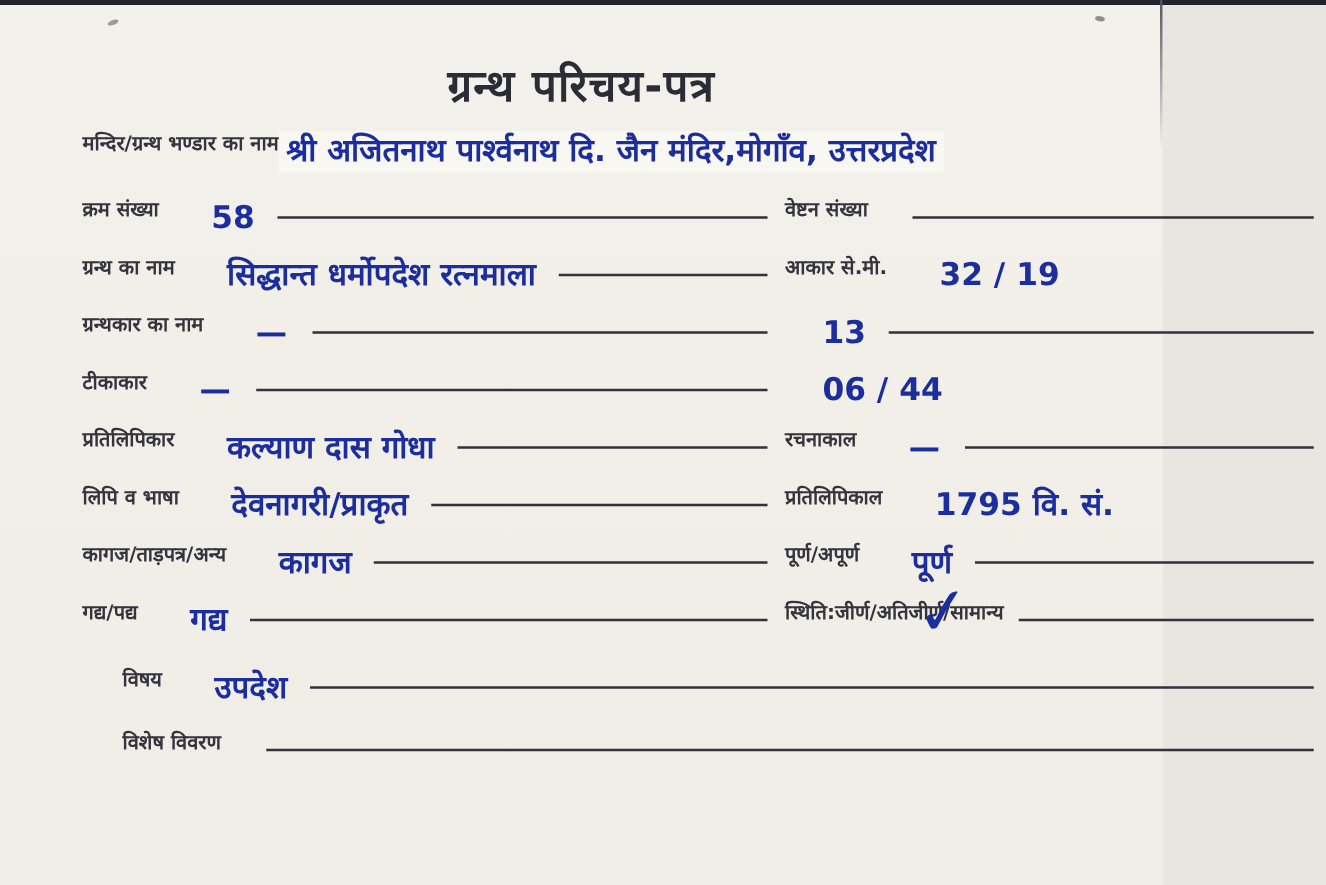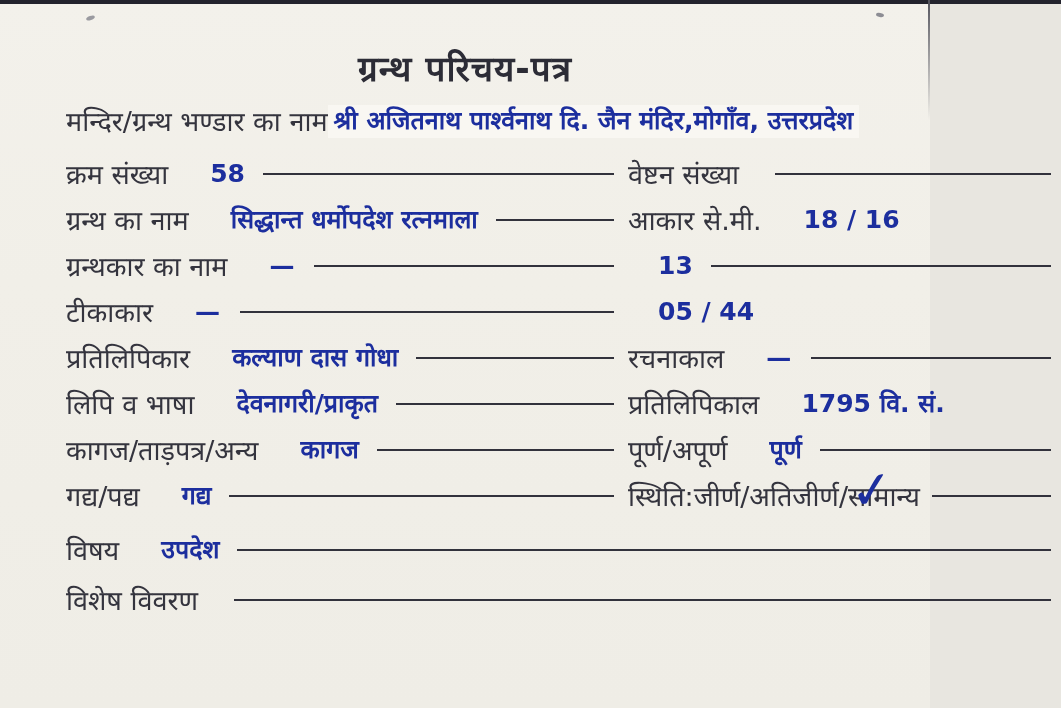--- a/index.html
+++ b/index.html
@@ -33,21 +33,21 @@
     position:absolute;top:44px;left:0;width:100%;
     text-align:center;
     font-size:35px;font-weight:700;color:#2c2c36;
     letter-spacing:1px;
   }
   .header-row{
     position:absolute;top:105px;left:66px;width:985px;
     display:flex;align-items:flex-start;white-space:nowrap;
   }
   .lbl{
-    font-size:27px;font-weight:400;color:#34343e;
+    font-size:16px;font-weight:700;color:#34343e;
     white-space:nowrap;line-height:1.25;
   }
   .val{
     font-size:25px;font-weight:700;color:#1c2e9e;
     white-space:nowrap;line-height:1.3;
     padding:0 6px;
   }
   .header-row .val{background:rgba(250,249,244,0.8);}
   .columns{
     position:absolute;top:158px;left:66px;width:985px;
@@ -65,21 +65,21 @@
   .rule{
     flex:1 1 auto;
     height:15px;
     border-bottom:2px solid #32323c;
     min-width:0;
   }
   .rule.none{border-bottom:none;}
   .fullrows{
     position:absolute;left:66px;top:534px;width:985px;
   }
-  .fullrows .frow{height:50px;}
+  .fullrows .frow{height:50px;margin-left:32px;}
   .dashval{letter-spacing:2px;font-weight:700;}
   .status-wrap{position:relative;display:inline-block;}
   .check{
     position:absolute;
     right:26px;top:-16px;
     font-size:52px;line-height:1;
     color:#1c2e9e;font-weight:700;
     transform:rotate(-6deg);
   }
 </style>
@@ -164,33 +164,33 @@
 
       <div class="frow">
         <span class="lbl">वेष्टन संख्या</span>
         <span class="gap"></span>
         <span class="rule"></span>
       </div>
 
       <div class="frow">
         <span class="lbl">आकार से.मी.</span>
         <span class="gap"></span>
-        <span class="val">18 / 16</span>
+        <span class="val">32 / 19</span>
         <span class="rule none"></span>
       </div>
 
       <div class="frow">
         <span class="gap"></span>
         <span class="val">13</span>
         <span class="rule"></span>
       </div>
 
       <div class="frow">
         <span class="gap"></span>
-        <span class="val">05 / 44</span>
+        <span class="val">06 / 44</span>
         <span class="rule none"></span>
       </div>
 
       <div class="frow">
         <span class="lbl">रचनाकाल</span>
         <span class="gap"></span>
         <span class="val dashval">—</span>
         <span class="rule"></span>
       </div>
 

